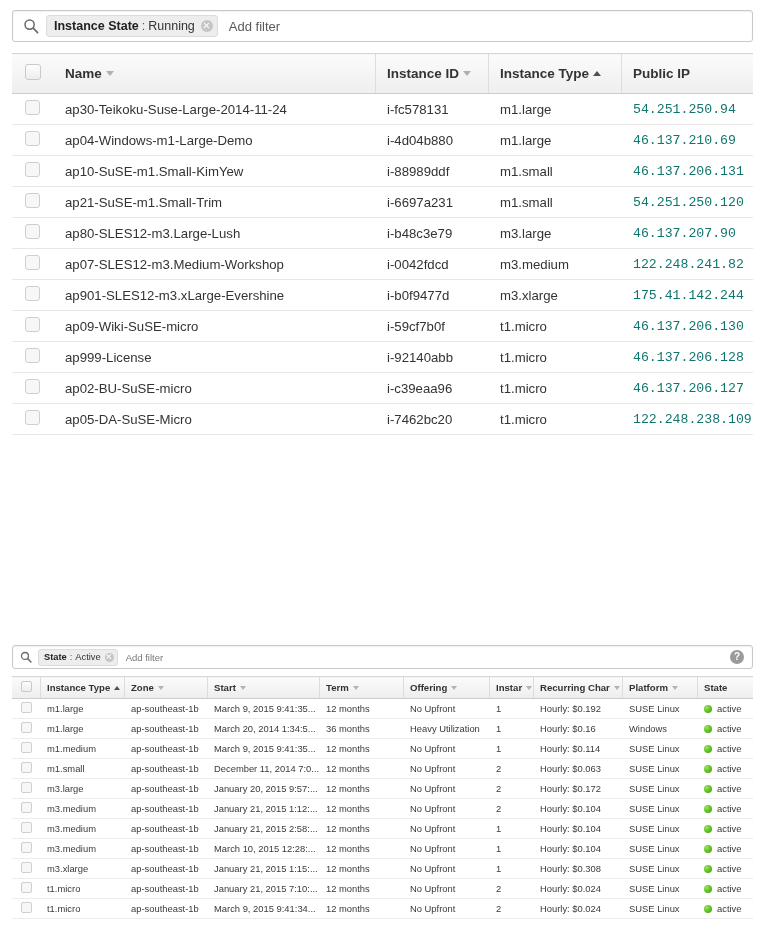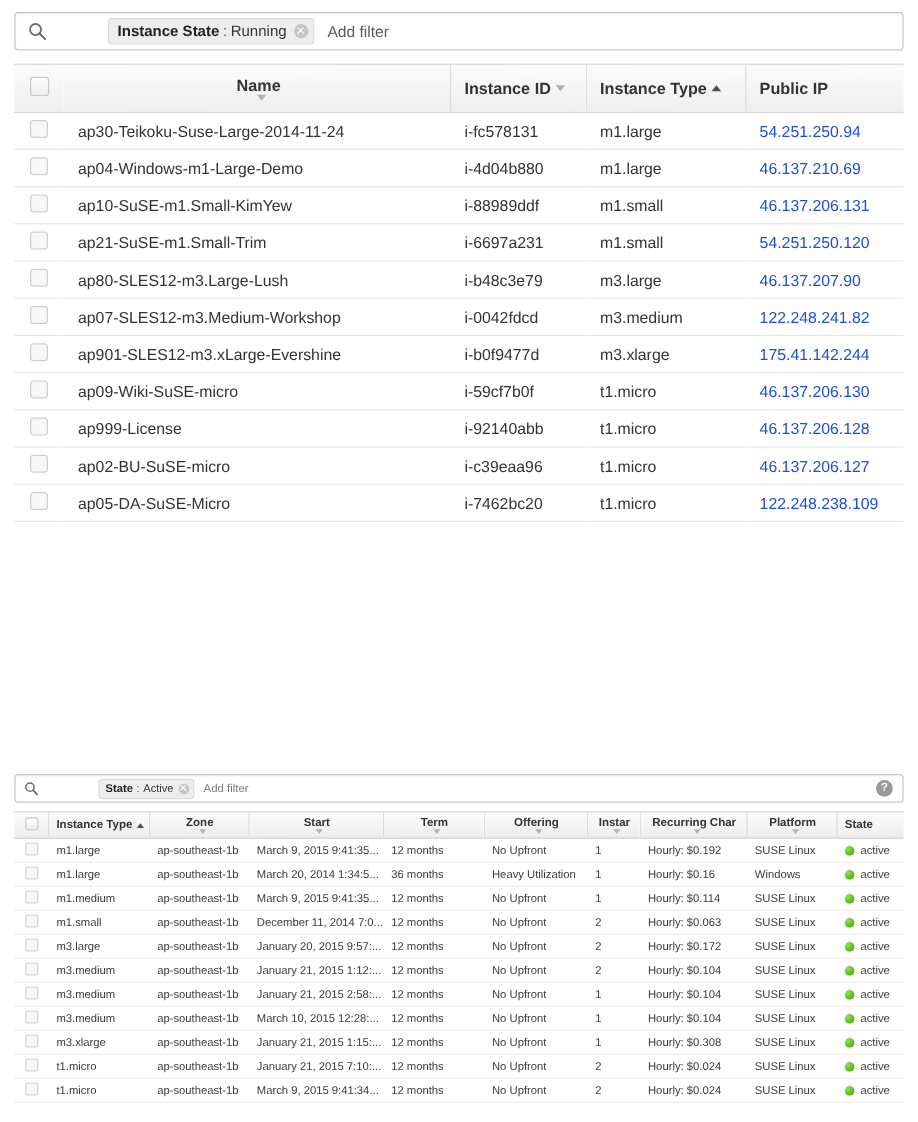--- a/index.html
+++ b/index.html
@@ -47,21 +47,20 @@
     display: inline-flex;
     align-items: center;
     background: #ededed;
     border: 1px solid #dcdcdc;
     border-radius: 3px;
     height: 20px;
     padding: 0 4px 0 7px;
     font-size: 12.5px;
     color: #333;
     white-space: nowrap;
-    margin-left: 44px;
   }
   .filter-token .tk-key { font-weight: bold; color: #222; }
   .filter-token .tk-sep { margin: 0 3px; color: #555; }
   .filter-token .tk-val { color: #333; }
   .token-x {
     width: 12px; height: 12px;
     border-radius: 50%;
     background: #c6c6c6;
     margin-left: 6px;
     position: relative;
@@ -123,21 +122,21 @@
   #top-table tbody td {
     height: 30px;
     font-size: 13.2px;
     color: #333;
     border-bottom: 1px solid #e7e7e7;
     padding: 0 0 0 12px;
     white-space: nowrap;
     overflow: hidden;
   }
   #top-table tbody tr.sel td { background: #eaf4fb; }
-  #top-table tbody td.ip { color: #1d4ed8; }
+  #top-table tbody td.ip { color: #0f766e; font-family: Liberation Mono, monospace; }
   #top-table tbody tr:first-child td { border-top: 1px solid #efefef; }
 
   
   .cb {
     width: 15px; height: 15px;
     border: 1px solid #cfcfcf;
     border-radius: 3px;
     background: #f7f7f7;
     box-sizing: border-box;
     display: inline-block;
@@ -163,21 +162,21 @@
     border-left: 4px solid transparent;
     border-right: 4px solid transparent;
     border-top: 5px solid #b0b0b0;
   }
   .caret.up {
     border-left: 4px solid transparent;
     border-right: 4px solid transparent;
     border-bottom: 5px solid #4f4f4f;
   }
   .th-inner { display: flex; align-items: center; }
-  .th-inner.spread { justify-content: flex-start; padding-right: 9px; flex-direction: column; }
+  .th-inner.spread { justify-content: flex-start; padding-right: 9px; }
 
   
   #bottom-panel {
     position: absolute;
     left: 0;
     top: 645px;
     width: 765px;
   }
   .filterbar.small {
     margin: 0 12px 0 12px;

